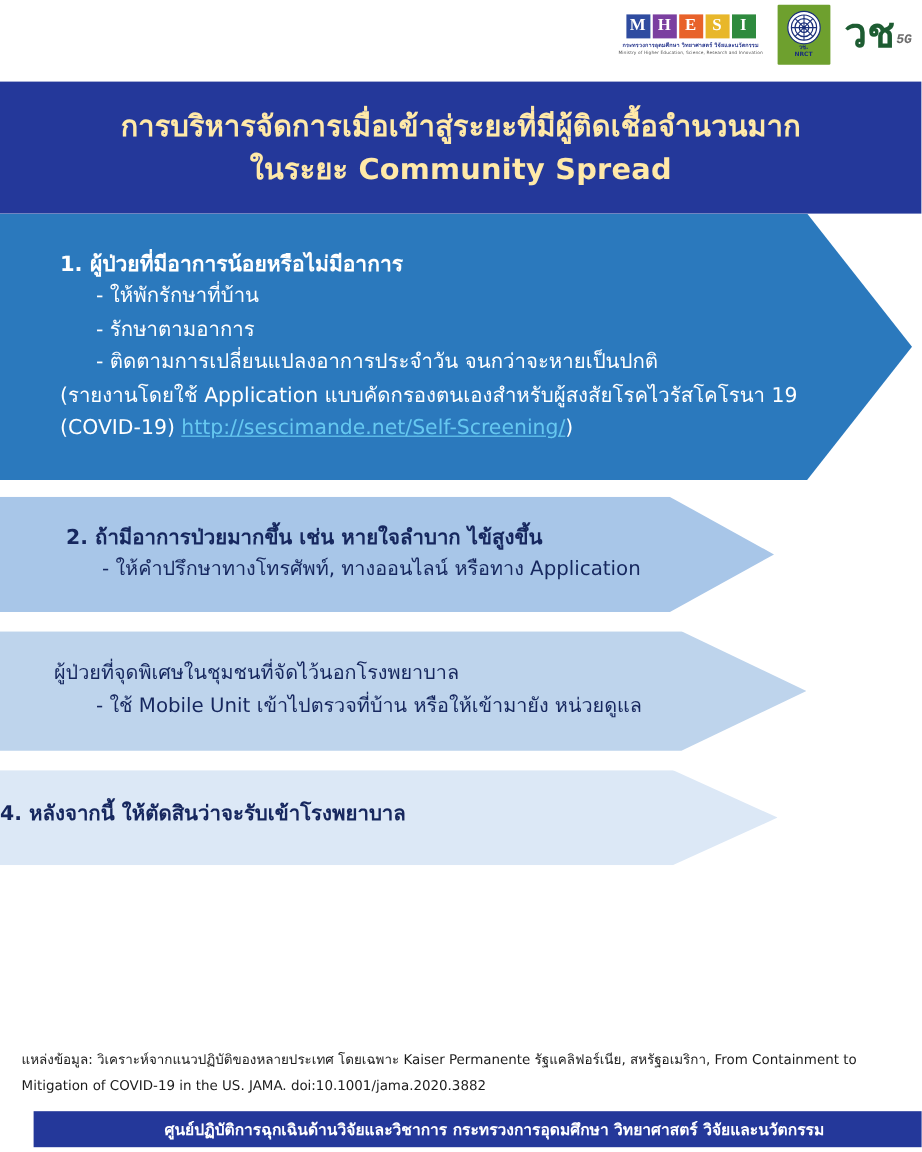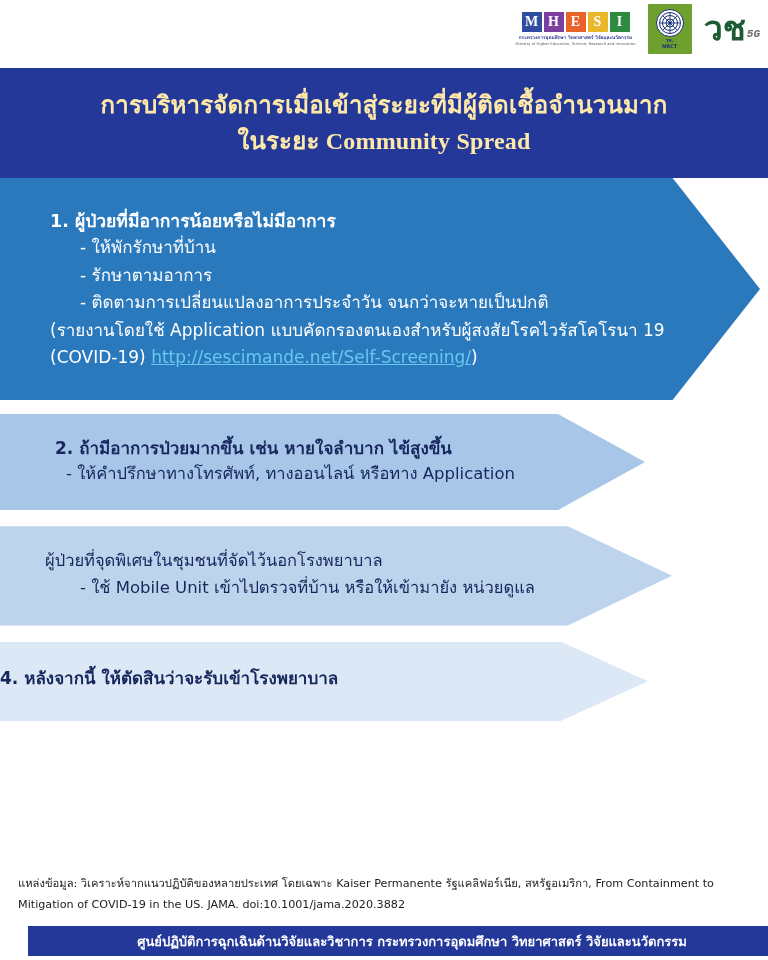--- a/index.html
+++ b/index.html
@@ -63,21 +63,21 @@
   .wch-mark{ font-size:34px; color:#1d5c32; font-weight:bold; line-height:.8;
              font-family:"DejaVu Sans",sans-serif; }
   .wch-5g{ font-size:11px; color:#6b6b6b; font-weight:bold; font-style:italic;
            font-family:Liberation Mono, monospace; padding-bottom:3px; }
 
   
   .title-banner{
     position:absolute; top:68px; left:0; width:768px; height:110px;
     background:#24389a;
     display:flex; flex-direction:column; align-items:center;
-    justify-content:center; gap:6px;font-family:Liberation Serif, serif;
+    justify-content:center; gap:6px;
   }
   .title-banner .tline{
     color:#ffe9a8; font-size:24px; font-weight:bold;
     text-align:center; letter-spacing:.2px; line-height:1.25;
   }
 
   
   .arrows{ position:absolute; top:178px; left:0; width:768px; }
 
   .arrow{
@@ -112,21 +112,21 @@
   .step-head{
     font-weight:bold; line-height:1.5;
   }
   .step-line{ line-height:1.62; }
 
   .step1 .step-head{ color:#ffffff; font-size:17.5px; padding-left:50px; }
   .step1 .step-line{ color:#ffffff; font-size:17px; padding-left:80px; }
   .step1 .step-line.noindent{ color:#ffffff; font-size:17px; padding-left:50px; }
 
   .step2 .step-head{ color:#16275e; font-size:17px; padding-left:55px; }
-  .step2 .step-line{ color:#16275e; font-size:16.5px; padding-left:66px; }
+  .step2 .step-line{ color:#16275e; font-size:16.5px; padding-left:85px; }
 
   .step3 .step-head{ color:#16275e; font-size:17px; padding-left:50px; }
   .step3 .step-line{ color:#16275e; font-size:16.5px; padding-left:80px; }
   .step3 .step-line.noindent{ color:#16275e; font-size:16.5px; padding-left:45px; }
 
   .step4 .step-head{ color:#16275e; font-size:17px; }
 
   .ext-link{
     color:#66c8f0; text-decoration:underline;
   }

